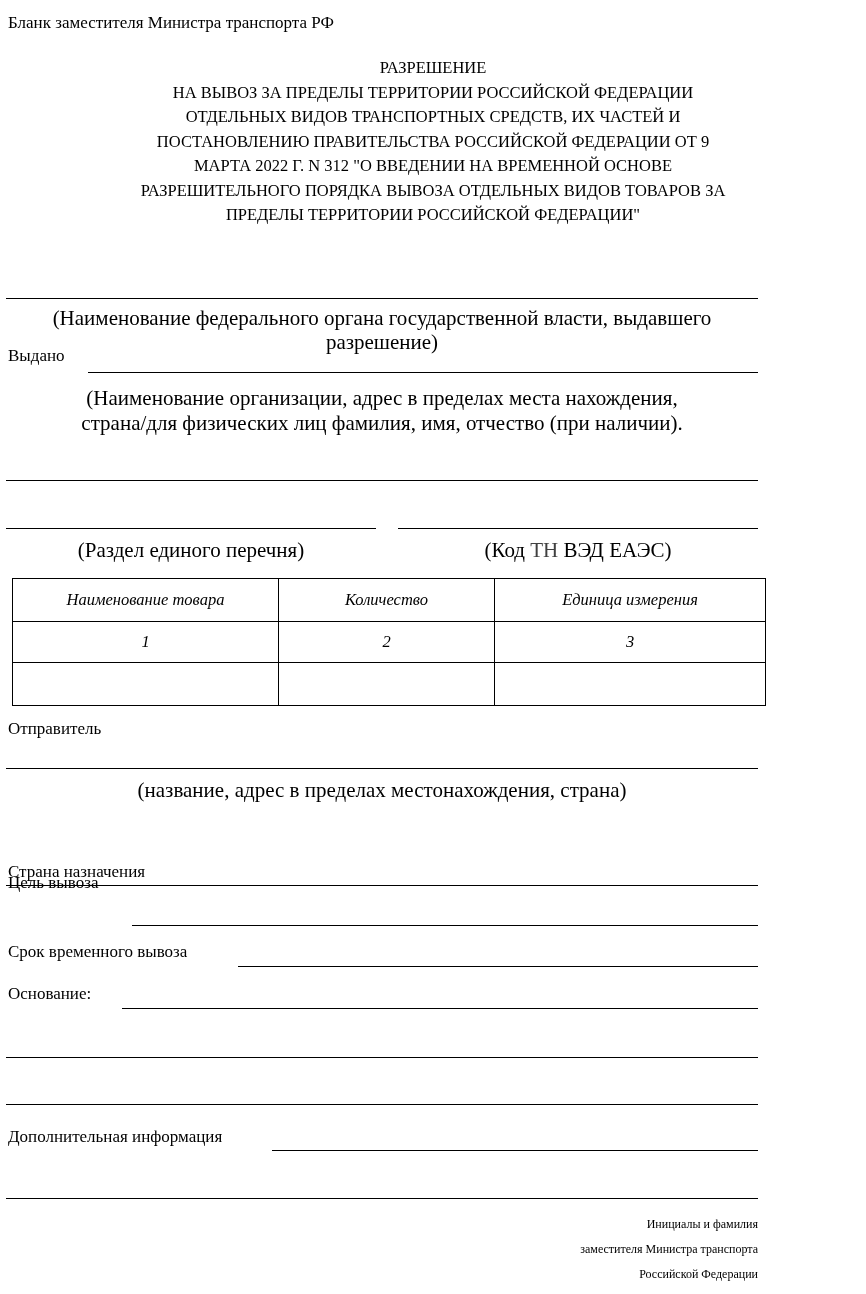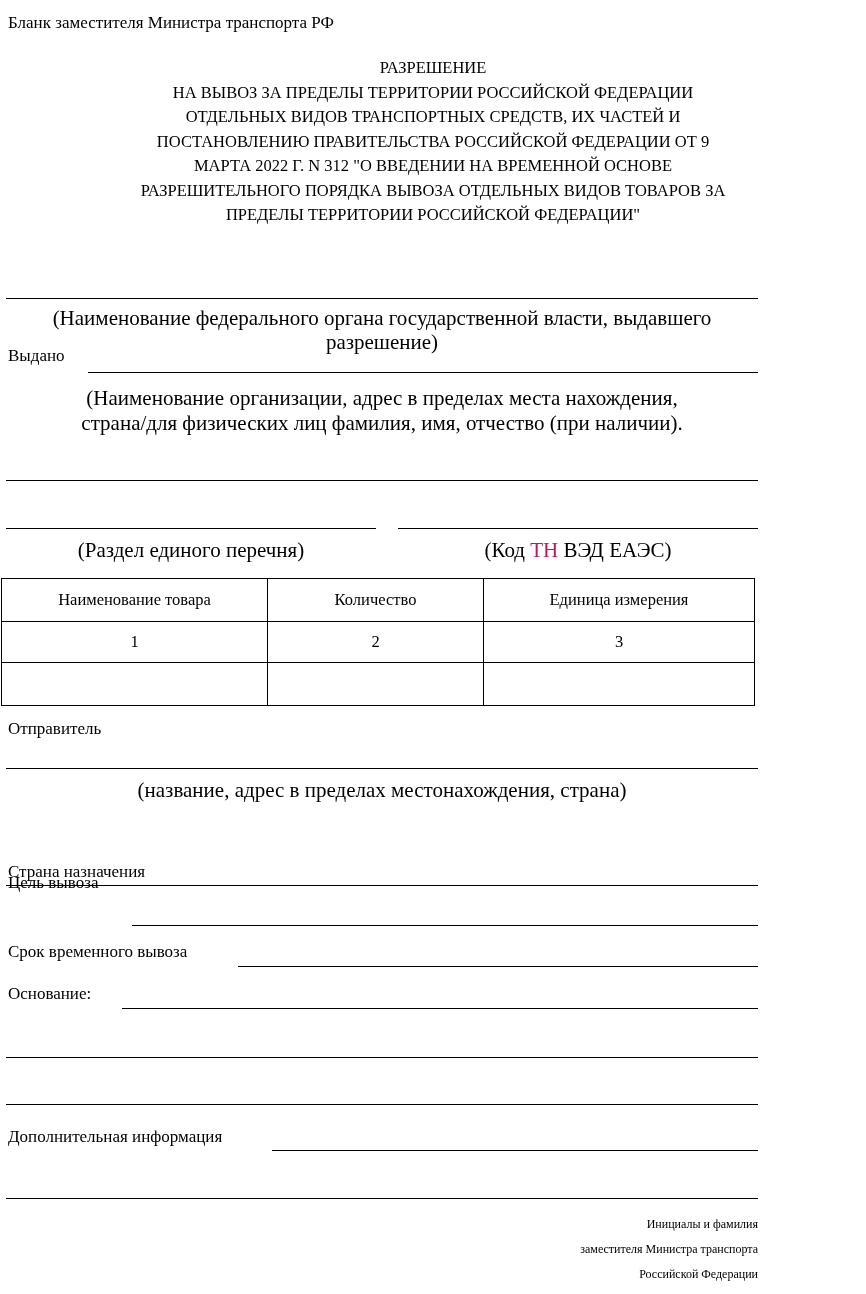--- a/index.html
+++ b/index.html
@@ -53,29 +53,30 @@
     line-height: 22px;
     white-space: nowrap;
   }
   .ctr {
     position: absolute;
     text-align: center;
     font-size: 21px;
     line-height: 24px;
   }
   .blue {
-    color: #be185d;
+    color: #404040;
   }
   table.goods {
     position: absolute;
-    left: 1px;
+    left: 12px;
     top: 578px;
     width: 750px;
     border-collapse: collapse;
     table-layout: fixed;
+    font-style: italic;
   }
   table.goods td {
     border: 1px solid #000;
     text-align: center;
     font-size: 16.5px;
     height: 40px;
     padding: 0;
     vertical-align: middle;
   }
   table.goods tr.head td { height: 42px; }

